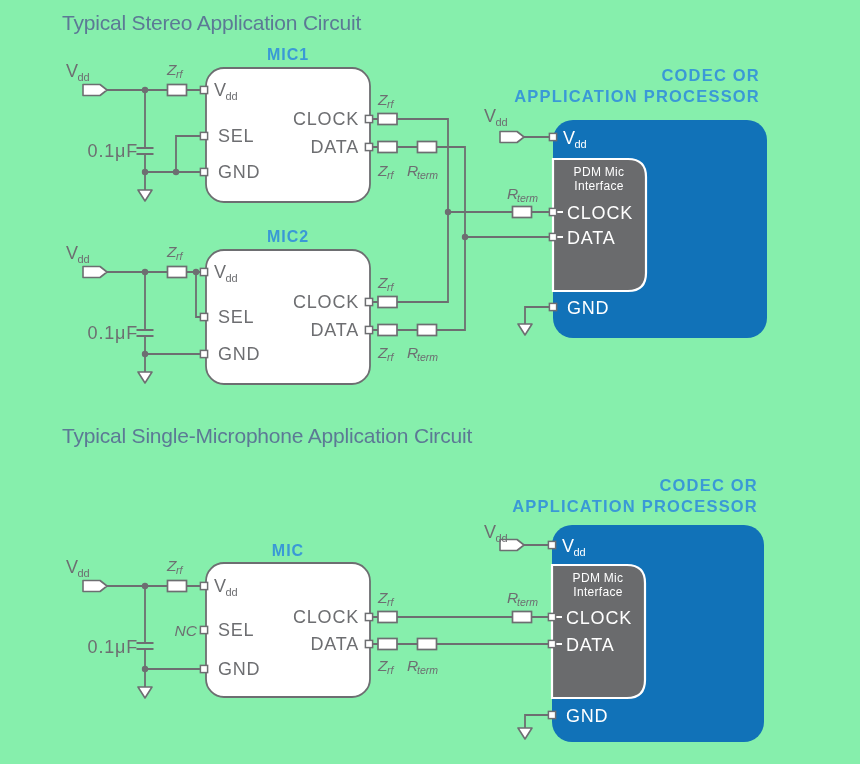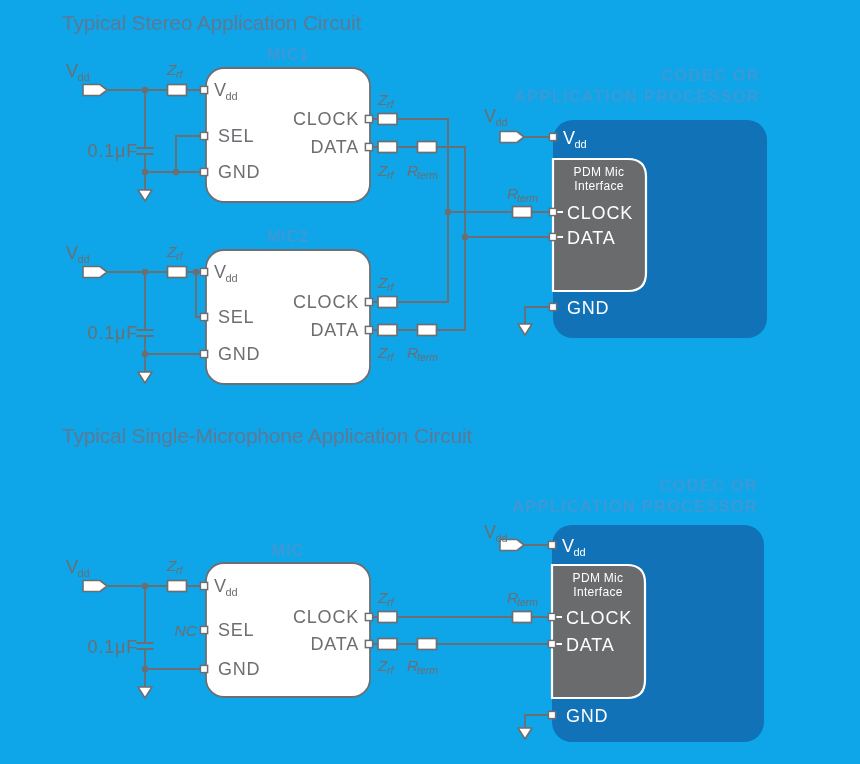--- a/index.html
+++ b/index.html
@@ -1,16 +1,16 @@
 <!DOCTYPE html>
 <html style="--background: #ffffff; --title_text: #5c7995; --accent_blue: #3a99d6; --block_blue: #1172b8; --block_gray: #6a6b6d; --line_gray: #6d6e71;"><head>
 <meta charset="utf-8">
 <style>
   html,body{margin:0;padding:0;background:#ffffff;}
-  .canvas-wrap{position:relative;width:860px;height:764px;background:#0ea5e9;overflow:hidden;}
+  .canvas-wrap{position:relative;width:860px;height:764px;background:#86efac;overflow:hidden;}
   svg{font-family:"Liberation Sans",sans-serif;}
   svg text{font-family:"Liberation Sans",sans-serif;}
   .t-title{font-size:21px;fill:var(--title_text);letter-spacing:-0.2px;}
   .t-head{font-weight:bold;font-size:16px;fill:var(--accent_blue);letter-spacing:1px;text-anchor:middle;}
   .t-codec{font-weight:bold;font-size:16.5px;fill:var(--accent_blue);letter-spacing:1.2px;text-anchor:end;}
   .t-pin{font-size:18px;fill:var(--line_gray);letter-spacing:0.8px;}
   .t-sub{font-size:11px;fill:var(--line_gray);}
   .t-end{text-anchor:end;}
   .t-it{font-style:italic;font-size:15.5px;fill:var(--line_gray);}
   .t-it-sub{font-style:italic;font-size:10.5px;fill:var(--line_gray);}

